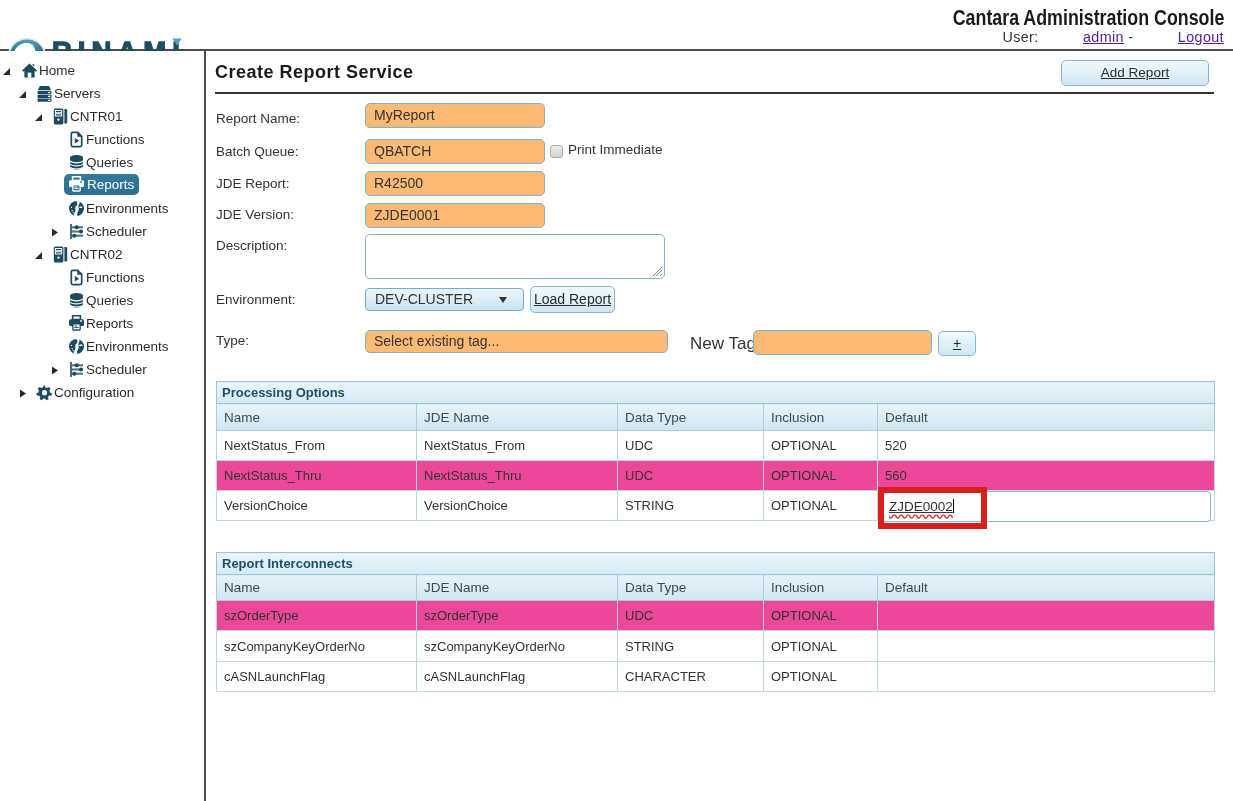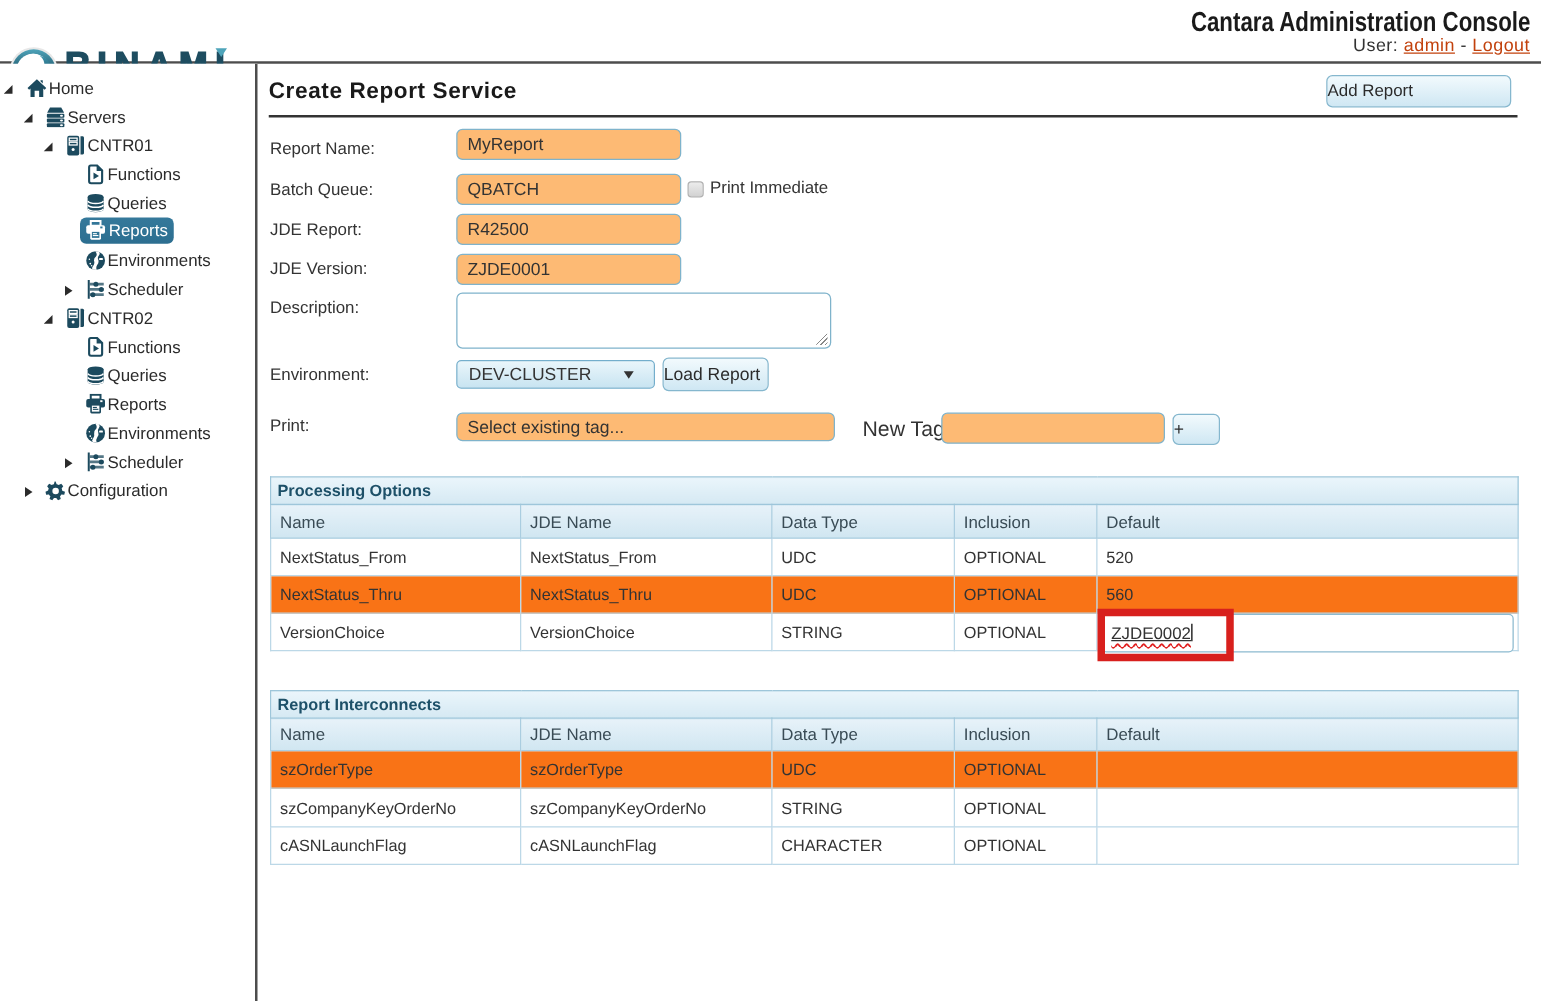--- a/index.html
+++ b/index.html
@@ -1,34 +1,34 @@
 <!DOCTYPE html>
 <html><head>
 <meta charset="utf-8">
 <style>
   * { box-sizing: border-box; margin: 0; padding: 0; }
   html,body { width:1233px; height:801px; background:#fff; font-family:"Liberation Sans", sans-serif; color:#333; overflow:hidden; }
   .hdr { position:absolute; left:0; top:0; width:1233px; height:51px; border-bottom:2px solid #4d4d4d; background:#fff; }
   .logo { position:absolute; left:7px; top:1px;margin-top:36px; }
   .hdr-title { position:absolute; right:9px; top:6.5px; font-size:22px; line-height:22px; font-weight:bold; color:#1a1a1a; transform:scaleX(0.81); transform-origin:right top; }
   .hdr-user { position:absolute; right:9px; top:28.5px; font-size:14.3px; letter-spacing:0.4px; color:#333; }
-  .hdr-user a { color:#c2410c; }
+  .hdr-user a { color:#4c1d95;margin-left:40px; }
   .sidebar { position:absolute; left:0; top:51px; width:206px; height:750px; border-right:2px solid #4d4d4d; background:#fff; }
   .tree { position:absolute; left:0; top:8px; width:100%; }
   .trow { position:relative; height:23.0px; white-space:nowrap; font-size:13.5px; color:#2b2b2b; }
   .trow .arr { position:absolute; top:8px; }
   .trow .ico { position:absolute; top:3px; }
   .trow .lbl { position:absolute; top:4px; }
   .sel-wrap { position:absolute; display:inline-block; background:linear-gradient(#35799b,#2c6e90); border-radius:5px; color:#fff; height:21px; top:0px; }
   svg.i { display:block; }
 
   .content { position:absolute; left:206px; top:51px; width:1027px; height:750px; }
   h1 { position:absolute; left:9px; top:12px; font-size:18px; line-height:18px; letter-spacing:0.5px; font-weight:bold; color:#1a1a1a; }
   .hrule { position:absolute; left:9px; top:41px; width:999px; height:0; border-top:2px solid #333; }
-  .btn { background:linear-gradient(#f2fafd, #cfe7f3); border:1px solid #85b7ce; border-radius:5px; color:#2b2b2b; text-align:left; }
+  .btn { background:linear-gradient(#f2fafd, #cfe7f3); border:1px solid #85b7ce; border-radius:5px; color:#2b2b2b; text-align:center;text-decoration:underline; }
   .addbtn { position:absolute; left:855px; top:9px; width:148px; height:26px; font-size:13.5px; line-height:24px; }
 
   .flabel { position:absolute; left:10px; font-size:13.5px; color:#333; }
   .inp { position:absolute; border:1px solid #7fb3cb; border-radius:5px; font-size:14px; color:#333; padding-left:8px; background:#fdba74; line-height:23px; }
   .w180 { left:159px; width:180px; height:25px; }
 
   .chk { position:absolute; left:344px; top:94px; width:13px; height:13px; background:linear-gradient(#ececec,#d2d2d2); border:1px solid #b0b0b0; border-radius:3px; }
   .chklbl { position:absolute; left:362px; top:91px; font-size:13.5px; }
 
   .tarea { position:absolute; left:159px; top:183px; width:300px; height:45px; border:1px solid #7fb3cb; border-radius:5px; }
@@ -41,21 +41,21 @@
 
   .tagsinp { left:159px; top:279px; width:303px; height:23px; line-height:21px; font-size:14px; }
   .ntlabel { position:absolute; left:484px; top:283px; font-size:17px; }
   .ntinp { left:547px; top:279px; width:179px; height:25px; }
   .plusbtn { position:absolute; left:732px; top:280px; width:38px; height:25px; font-size:14px; line-height:23px; }
 
   table.grid { position:absolute; left:10px; border-collapse:collapse; width:998px; table-layout:fixed; font-size:13.5px; }
   table.grid .tbar { background:linear-gradient(#eaf5fb,#d5e9f3); border:1px solid #9ec6da; color:#1d5068; font-weight:bold; font-size:13px; padding:3px 0 3px 5px; text-align:left; }
   table.grid th.col { background:linear-gradient(#e7f2f9,#d0e6f1); border:1px solid #aacde0; font-weight:normal; color:#394b55; text-align:left; padding-left:7px; }
   table.grid td { border:1px solid #bcd8e7; padding-left:7px; color:#333; font-size:13px; }
-  table.grid tr.alt td { background:#f97316; }
+  table.grid tr.alt td { background:#ec4899; }
   .t1 { top:330px; }
   .t1 th.col { height:27px; }
   .t1 td { height:30px; }
   .t2 { top:501px; }
   .t2 th.col { height:26px; }
   .t2 td { height:30.4px; }
 
   .dftinp { position:absolute; left:675px; top:440px; width:330px; height:31px; border:1px solid #8cbad0; border-radius:4px; background:#fff; font-size:13.5px; line-height:29px; padding-left:7px; }
   .redbox { position:absolute; left:672px; top:436px; width:109px; height:42px; border:6px solid #d8201d; }
   .zjde { text-decoration:underline; } .wavy { text-decoration:underline wavy #e02020; text-underline-offset:2.5px; }
@@ -325,21 +325,21 @@
   <div class="inp w180" style="top:120px">R42500</div>
   <div class="flabel" style="top:156px">JDE Version:</div>
   <div class="inp w180" style="top:152px">ZJDE0001</div>
   <div class="flabel" style="top:187px">Description:</div>
   <div class="tarea">
       <div class="resz"></div>
     </div>
   <div class="flabel" style="top:241px">Environment:</div>
   <div class="selbox">DEV-CLUSTER<div class="selarr"></div></div>
   <div class="btn loadbtn">Load Report</div>
-  <div class="flabel" style="top:282px">Print:</div>
+  <div class="flabel" style="top:282px">Type:</div>
   <div class="inp tagsinp">Select existing tag...</div>
   <div class="ntlabel">New Tag:</div>
   <div class="inp ntinp"></div>
   <div class="btn plusbtn">+</div>
 
   <table class="grid t1">
     <colgroup>
         <col style="width:200px">
         <col style="width:201px">
         <col style="width:146px">

